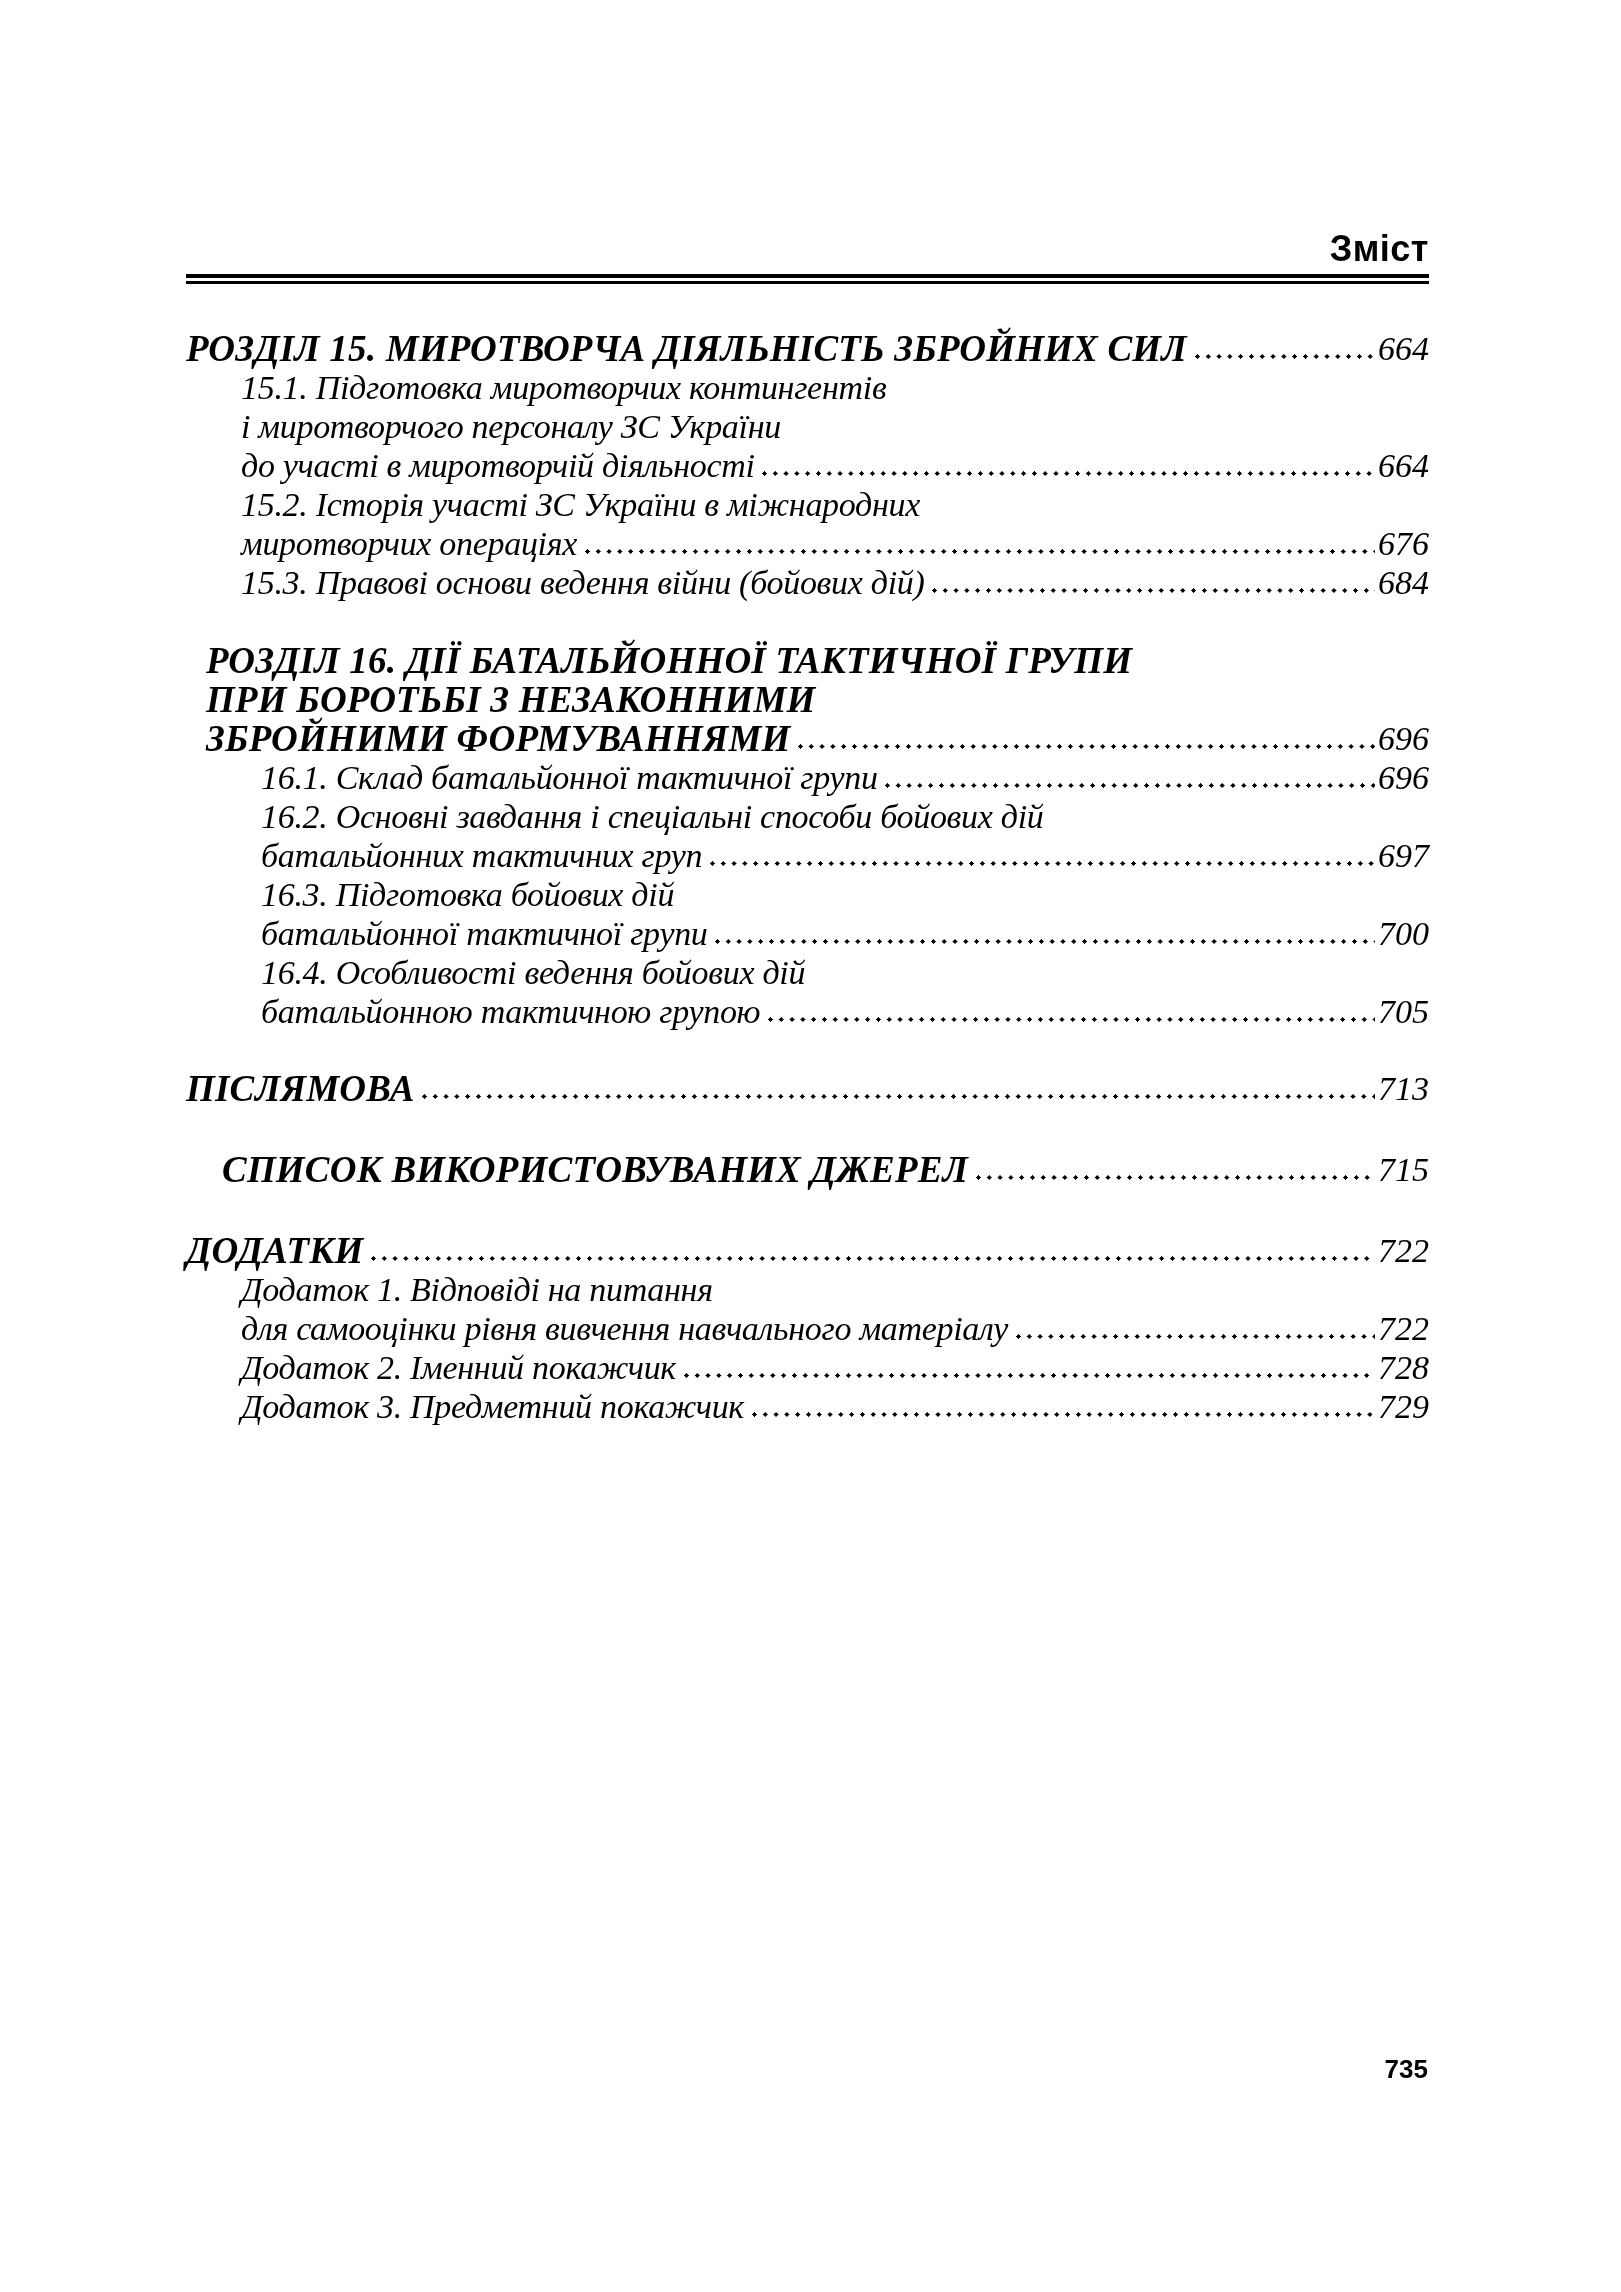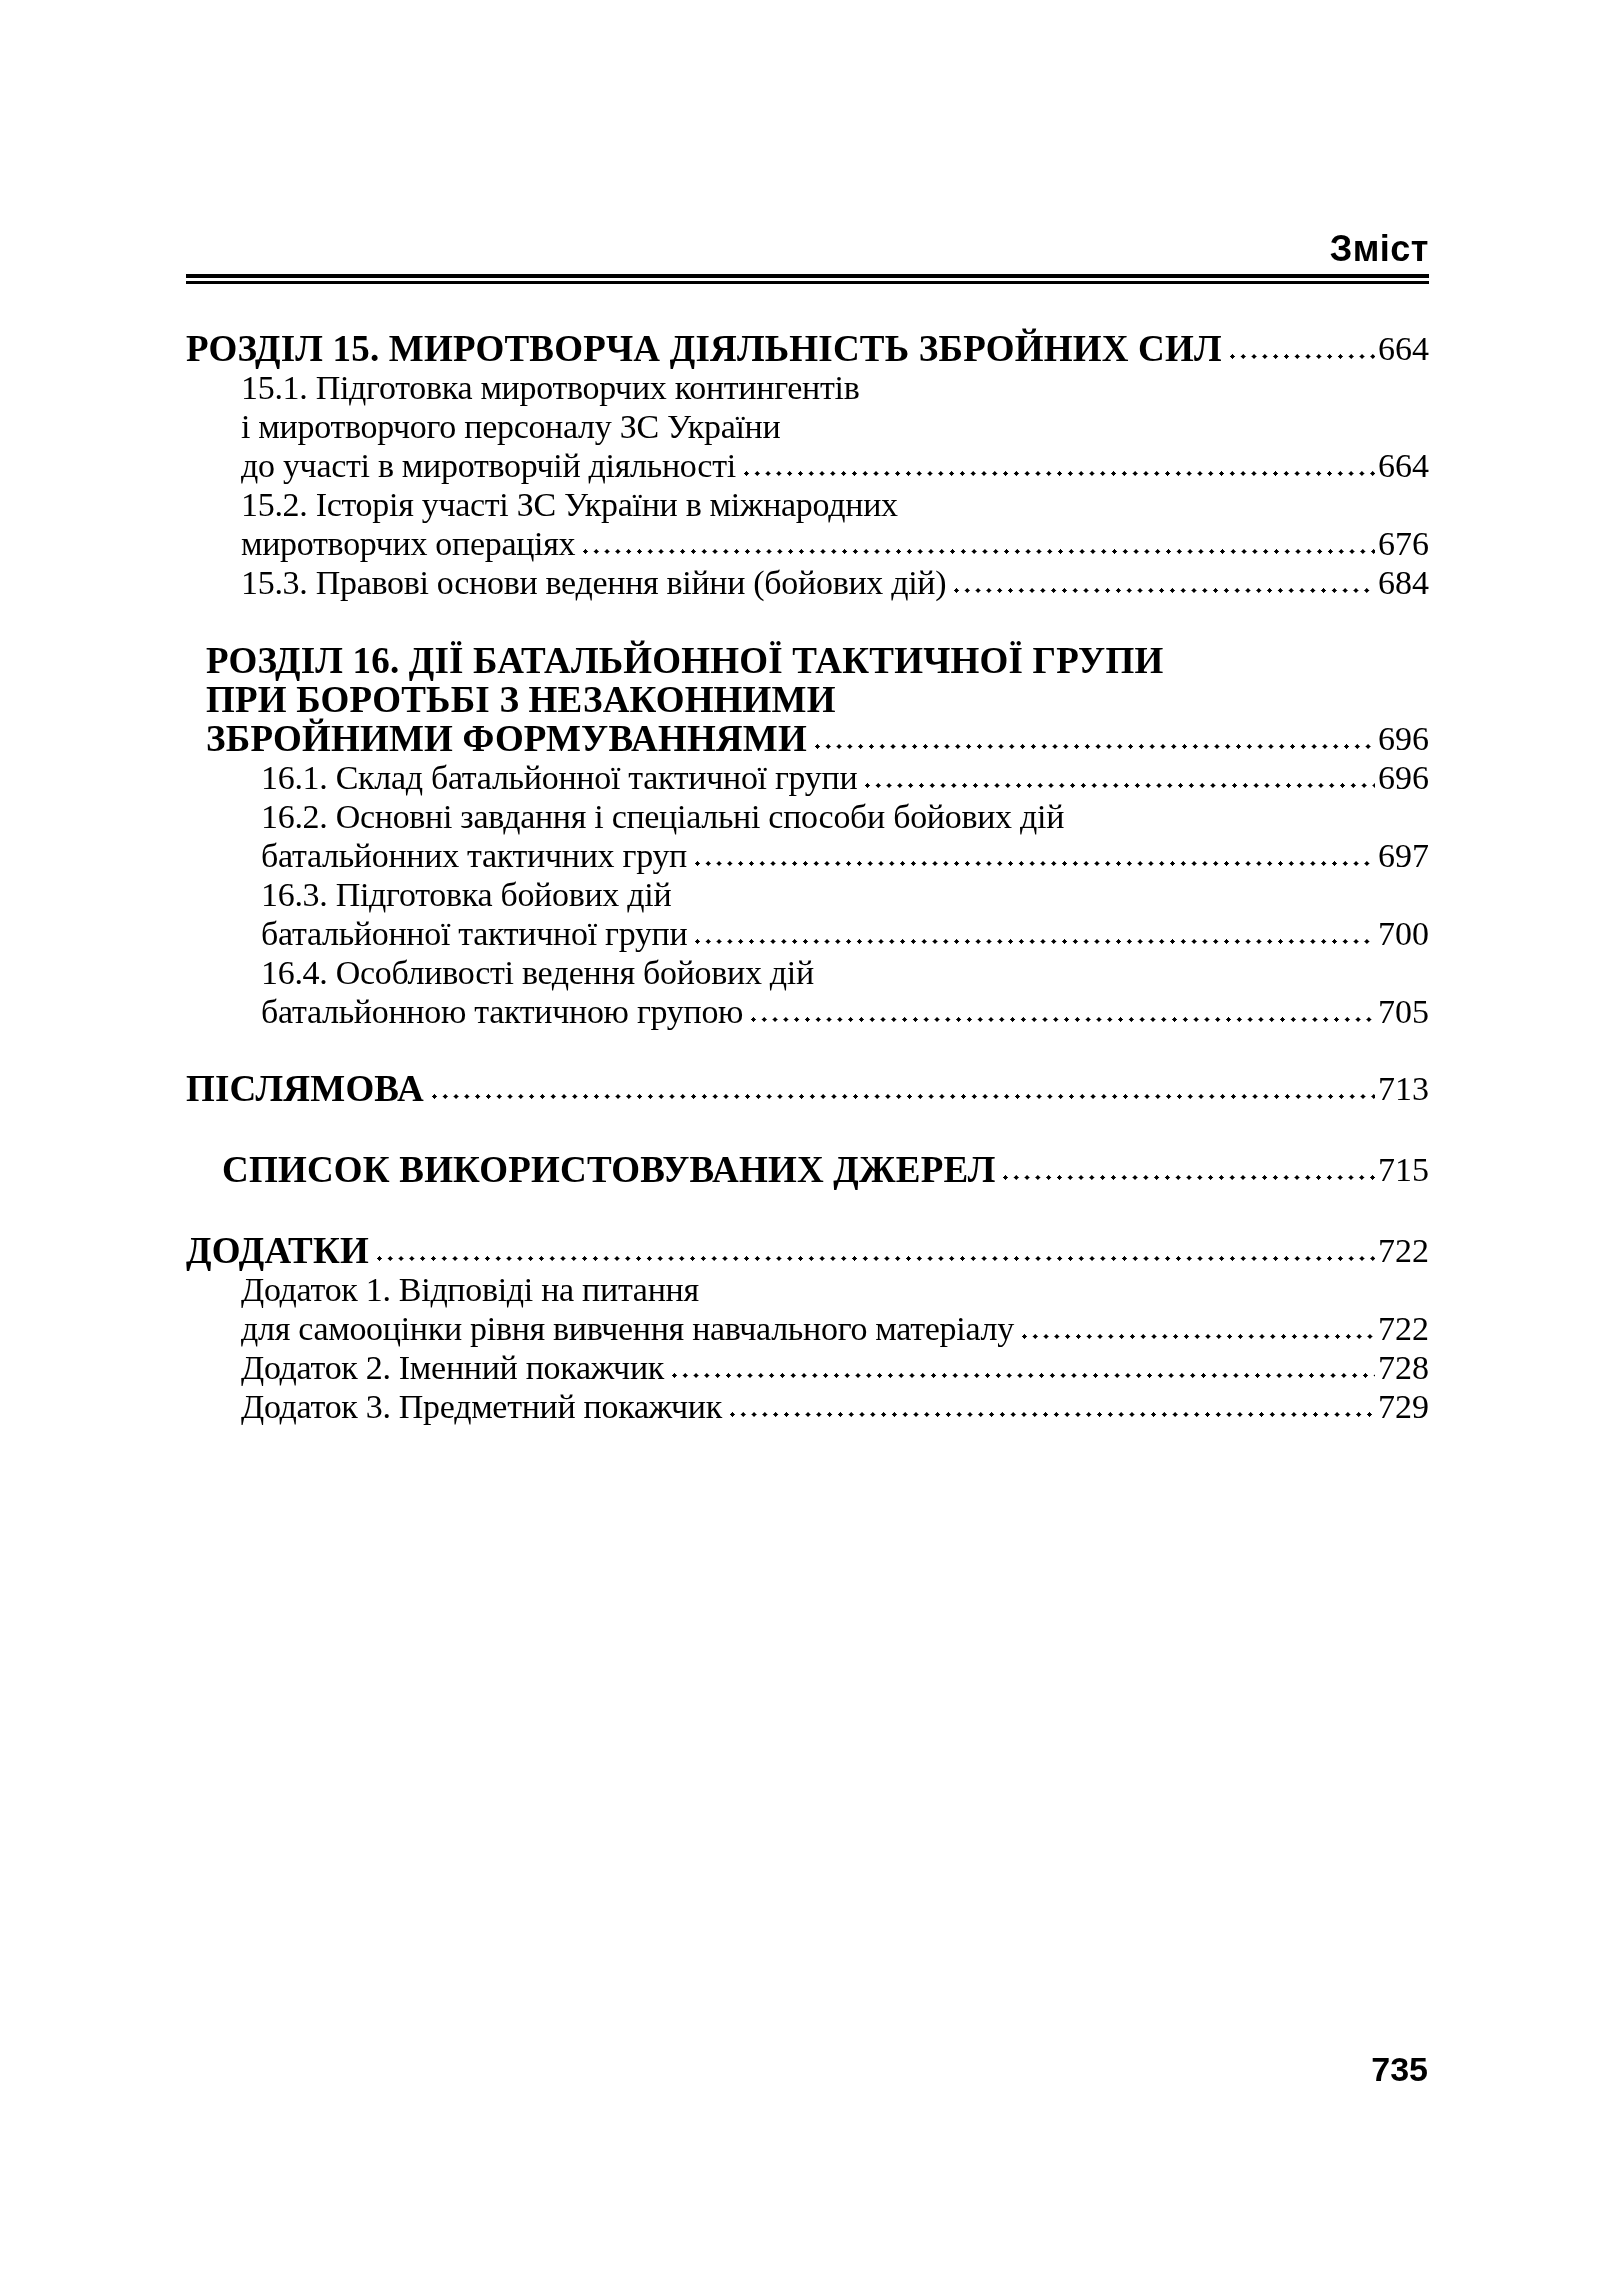--- a/index.html
+++ b/index.html
@@ -23,21 +23,21 @@
     font-size: 36px;
     line-height: 39px;
     letter-spacing: 0.5px;
     padding-bottom: 5.9px;
   }
   .double-rule {
     height: 2.9px;
     border-top: 4.9px solid #000;
     border-bottom: 3.9px solid #000;
   }
-  .toc { margin-top: 45px; }
+  .toc { margin-top: 45px; font-style: italic; }
   .block { margin-top: 0; }
   .block:nth-of-type(2) { margin-top: 39px; margin-left: 20px; }
   .block:nth-of-type(3) { margin-top: 38px; }
   .block:nth-of-type(4) { margin-top: 42px; margin-left: 36px; }
   .block:nth-of-type(5) { margin-top: 42px; }
   .row {
     display: flex;
     align-items: flex-end;
     font-size: 34px;
     line-height: 39px;
@@ -70,21 +70,21 @@
     font-size: 34px;
     line-height: 39px;
     white-space: nowrap;
     letter-spacing: 0;
   }
   .folio {
     position: absolute;
     right: 193px; top: 2052px;
     font-family: "Liberation Sans", sans-serif;
     font-weight: bold;
-    font-size: 34px;
+    font-size: 26px;
     line-height: 35px;
   }
 </style>
 </head>
 <body>
 
 <div class="content">
   <div class="header-row">Зміст</div>
   <div class="double-rule"></div>
   <div class="toc" id="toc">

